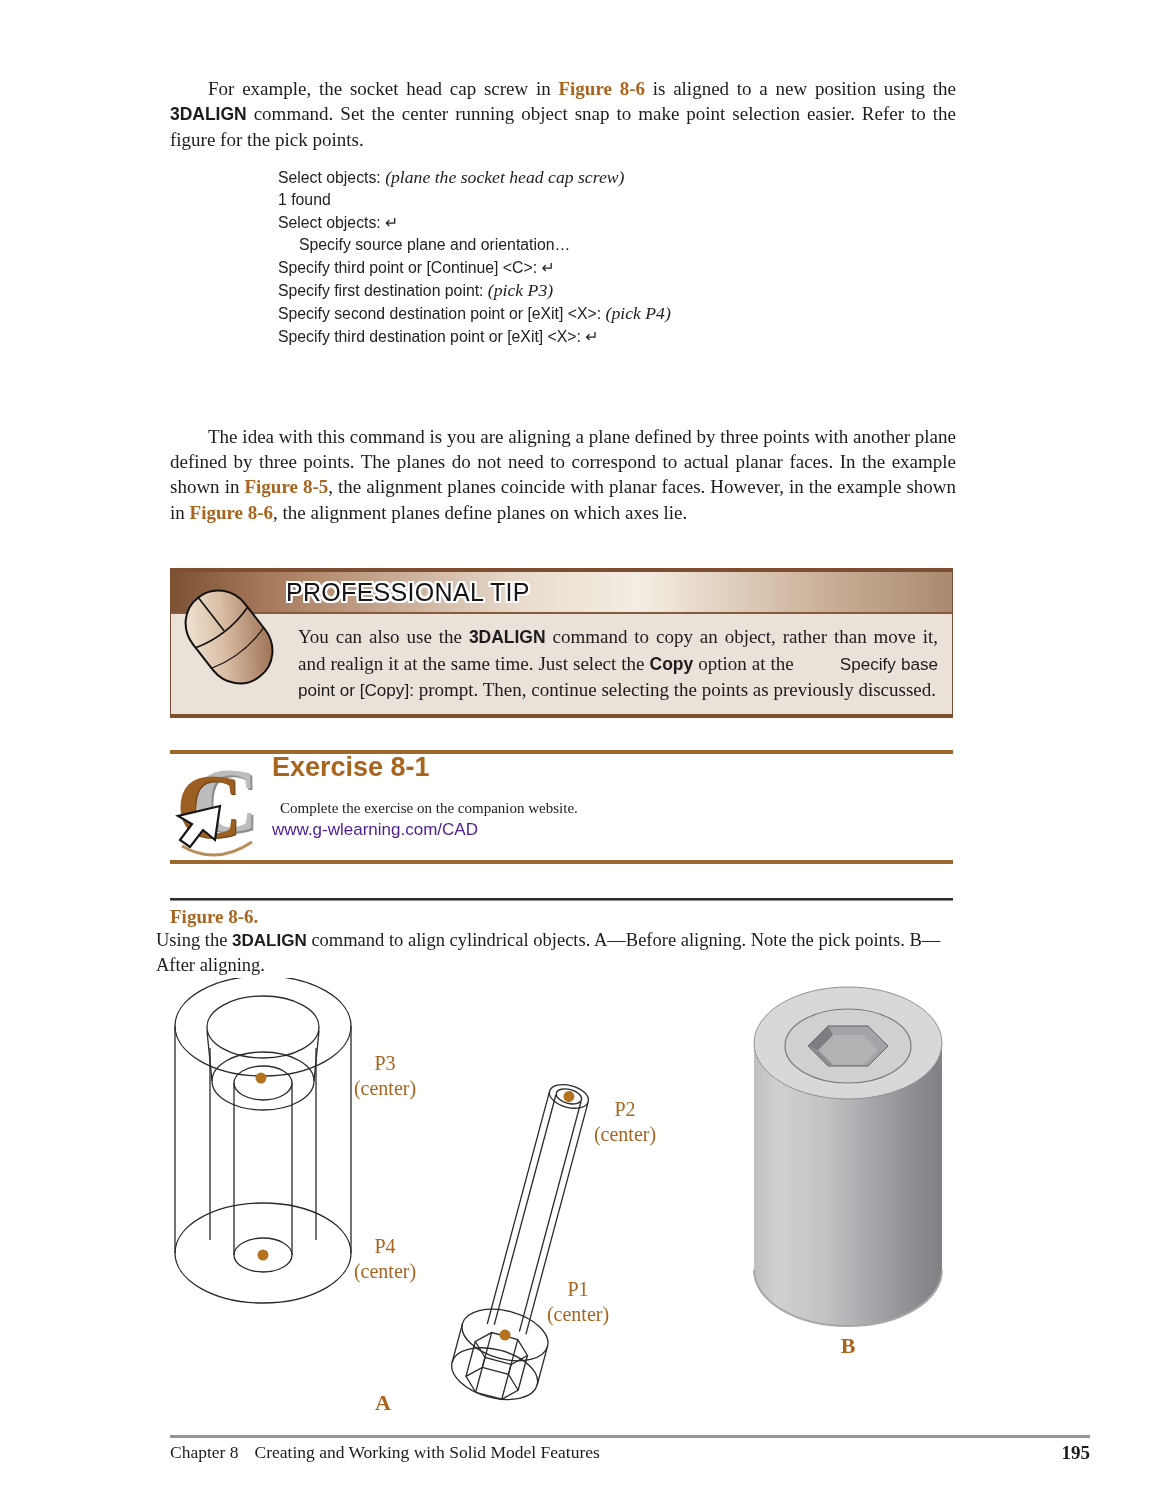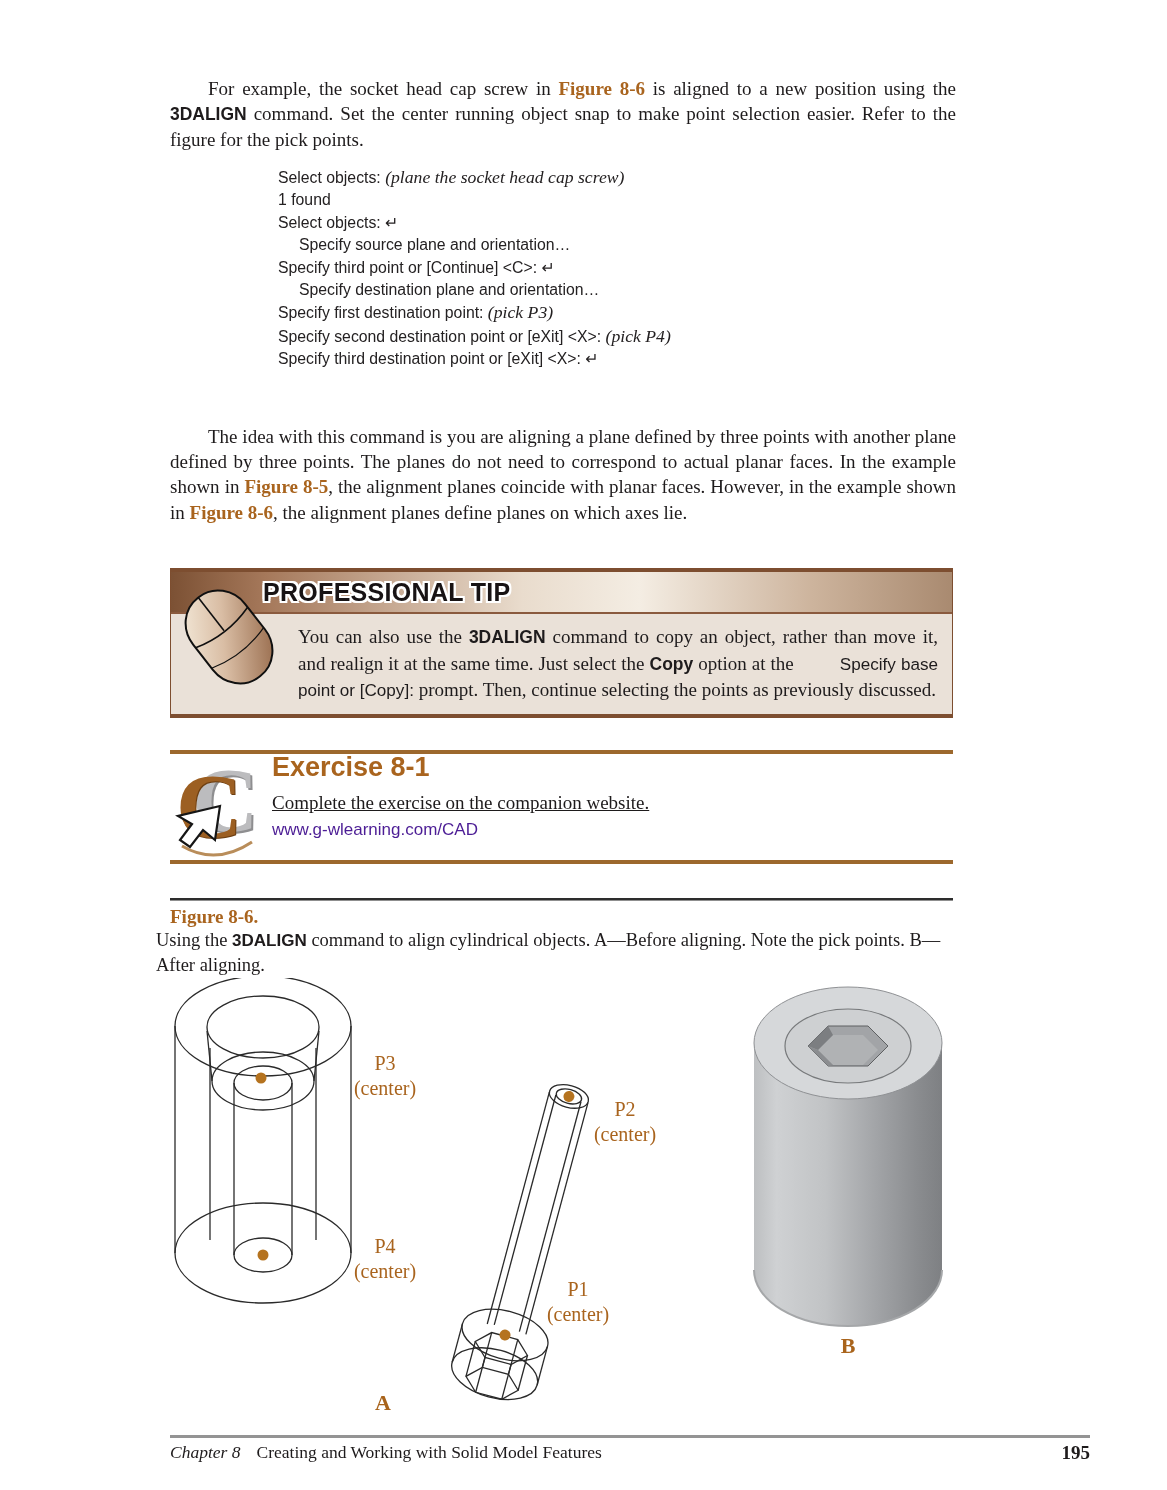--- a/index.html
+++ b/index.html
@@ -31,71 +31,70 @@
   .cmd .seg-i{font-family:"Liberation Serif",serif;font-style:italic;font-size:1.04em;}
   
   .tip-box{position:absolute;left:170px;top:568px;width:783px;height:150px;
     border:1px solid var(--tip-border);
     border-top:4px solid var(--tip-border);
     border-bottom:4px solid var(--tip-border);
     background:#eae1d8;box-sizing:border-box;}
   .tip-header{height:40px;border-bottom:2px solid #8a5a3e;
     background:linear-gradient(90deg,#7c5134 0%,#a5785a 12%,#e9dccd 45%,#f4ede3 60%,#cdb49d 82%,#a98a70 100%);
     display:flex;align-items:center;}
-  .tip-title{margin-left:92px;font-family:"Liberation Sans",sans-serif;font-weight:700;
+  .tip-title{margin-left:115px;font-family:"Liberation Sans",sans-serif;font-weight:400;
     font-size:25px;letter-spacing:0.3px;color:#181314;
     text-shadow:-2px -2px 0 #fff,2px -2px 0 #fff,-2px 2px 0 #fff,2px 2px 0 #fff,0 -2px 0 #fff,0 2px 0 #fff,-2px 0 0 #fff,2px 0 0 #fff;}
   .tip-body{margin:10px 14px 0 127px;font-size:19px;line-height:25.5px;text-align:justify;}
   .tip-body .seg-sans{font-size:0.9em;}
   .mouse-icon{position:absolute;left:-6px;top:2px;}
   
   .ex-rule{position:absolute;left:170px;width:783px;height:4px;background:var(--brown-rule);}
   #ex-rule-top{top:750px;}
   #ex-rule-bottom{top:860px;}
   .ex-icon{position:absolute;left:168px;top:758px;width:100px;height:100px;}
   .ex-c{position:absolute;font-family:"Liberation Serif",serif;font-weight:bold;font-size:92px;line-height:92px;}
   .ex-c.gray{left:24px;top:-4px;color:#bcbcbe;text-shadow:2px 2px 0 #8e8e90;}
   .ex-c.brown{left:8px;top:2px;color:#9c5f22;text-shadow:1px 1px 0 #6d3f12;}
   .ex-title{position:absolute;left:272px;top:752px;margin:0;
     font-size:27px;font-weight:bold;color:var(--accent);font-family:"Liberation Sans",sans-serif;}
-  .ex-text{position:absolute;left:272px;top:792px;margin:0;font-size:19px;text-decoration:underline;}
+  .ex-text{position:absolute;left:272px;top:792px;margin:8px;font-size:15px;}
   .ex-url{position:absolute;left:272px;top:820px;margin:0;
     font-family:"Liberation Sans",sans-serif;font-size:17px;color:#4c1d95;}
   
   .cap-rule{position:absolute;left:170px;top:898px;width:783px;height:3px;
     background:linear-gradient(#2d2d2d 60%,#8f8f8f 60%);}
   .fig-label{position:absolute;left:170px;top:906px;font-size:19px;font-weight:bold;color:var(--accent);}
   .fig-caption{position:absolute;left:156px;top:928px;width:786px;margin:0;
     font-size:18.5px;line-height:24px;}
   
   .figure-svg{position:absolute;left:170px;top:978px;}
   .wire{fill:none;stroke:#2a2a2a;stroke-width:1.3px;}
   .fig-text{font-family:"Liberation Serif",serif;font-size:20px;fill:var(--accent);}
   .fig-part{font-family:"Liberation Serif",serif;font-size:22px;font-weight:bold;fill:#a9641c;}
   
   .footer-rule{position:absolute;left:170px;top:1435px;width:920px;height:3px;background:#949494;}
   .footer{position:absolute;left:170px;top:1442px;width:920px;font-size:17.5px;}
-  .footer .ch{font-style:italic;}
+  .footer .ch{}
   .footer .title{margin-left:16px;}
   .footer .pg{float:right;font-weight:bold;font-size:19px;}
 </style>
 </head>
 <body>
 
 <div class="page">
 
   <p class="para indent" id="para1"><span>For example, the socket head cap screw in </span><span class="seg-ref">Figure 8-6</span><span> is aligned to a new position using the </span><span class="seg-b-sans">3DALIGN</span><span> command. Set the center running object snap to make point selection easier. Refer to the figure for the pick points.</span></p>
 
   <div class="cmd">
     <div class="cmd-line"><span class="seg-sans">Select objects: </span><span class="seg-i">(plane the socket head cap screw)</span></div>
     <div class="cmd-line"><span class="seg-sans">1 found</span></div>
     <div class="cmd-line"><span class="seg-sans">Select objects: ↵</span></div>
     <div class="cmd-line indent"><span class="seg-sans">Specify source plane and orientation…</span></div>
     <div class="cmd-line"><span class="seg-sans">Specify third point or [Continue] &lt;C&gt;: ↵</span></div>
-    <div class="cmd-line indent"><span class="seg-sans">Specify destination plane and orientation…</span></div>
     <div class="cmd-line"><span class="seg-sans">Specify first destination point: </span><span class="seg-i">(pick P3)</span></div>
     <div class="cmd-line"><span class="seg-sans">Specify second destination point or [eXit] &lt;X&gt;: </span><span class="seg-i">(pick P4)</span></div>
     <div class="cmd-line"><span class="seg-sans">Specify third destination point or [eXit] &lt;X&gt;: ↵</span></div>
   </div>
 
   <p class="para indent" id="para2"><span>The idea with this command is you are aligning a plane defined by three points with another plane defined by three points. The planes do not need to correspond to actual planar faces. In the example shown in </span><span class="seg-ref">Figure 8-5</span><span>, the alignment planes coincide with planar faces. However, in the example shown in </span><span class="seg-ref">Figure 8-6</span><span>, the alignment planes define planes on which axes lie.</span></p>
 
   <div class="tip-box">
     <div class="tip-header">
       <span class="tip-title">PROFESSIONAL TIP</span>

